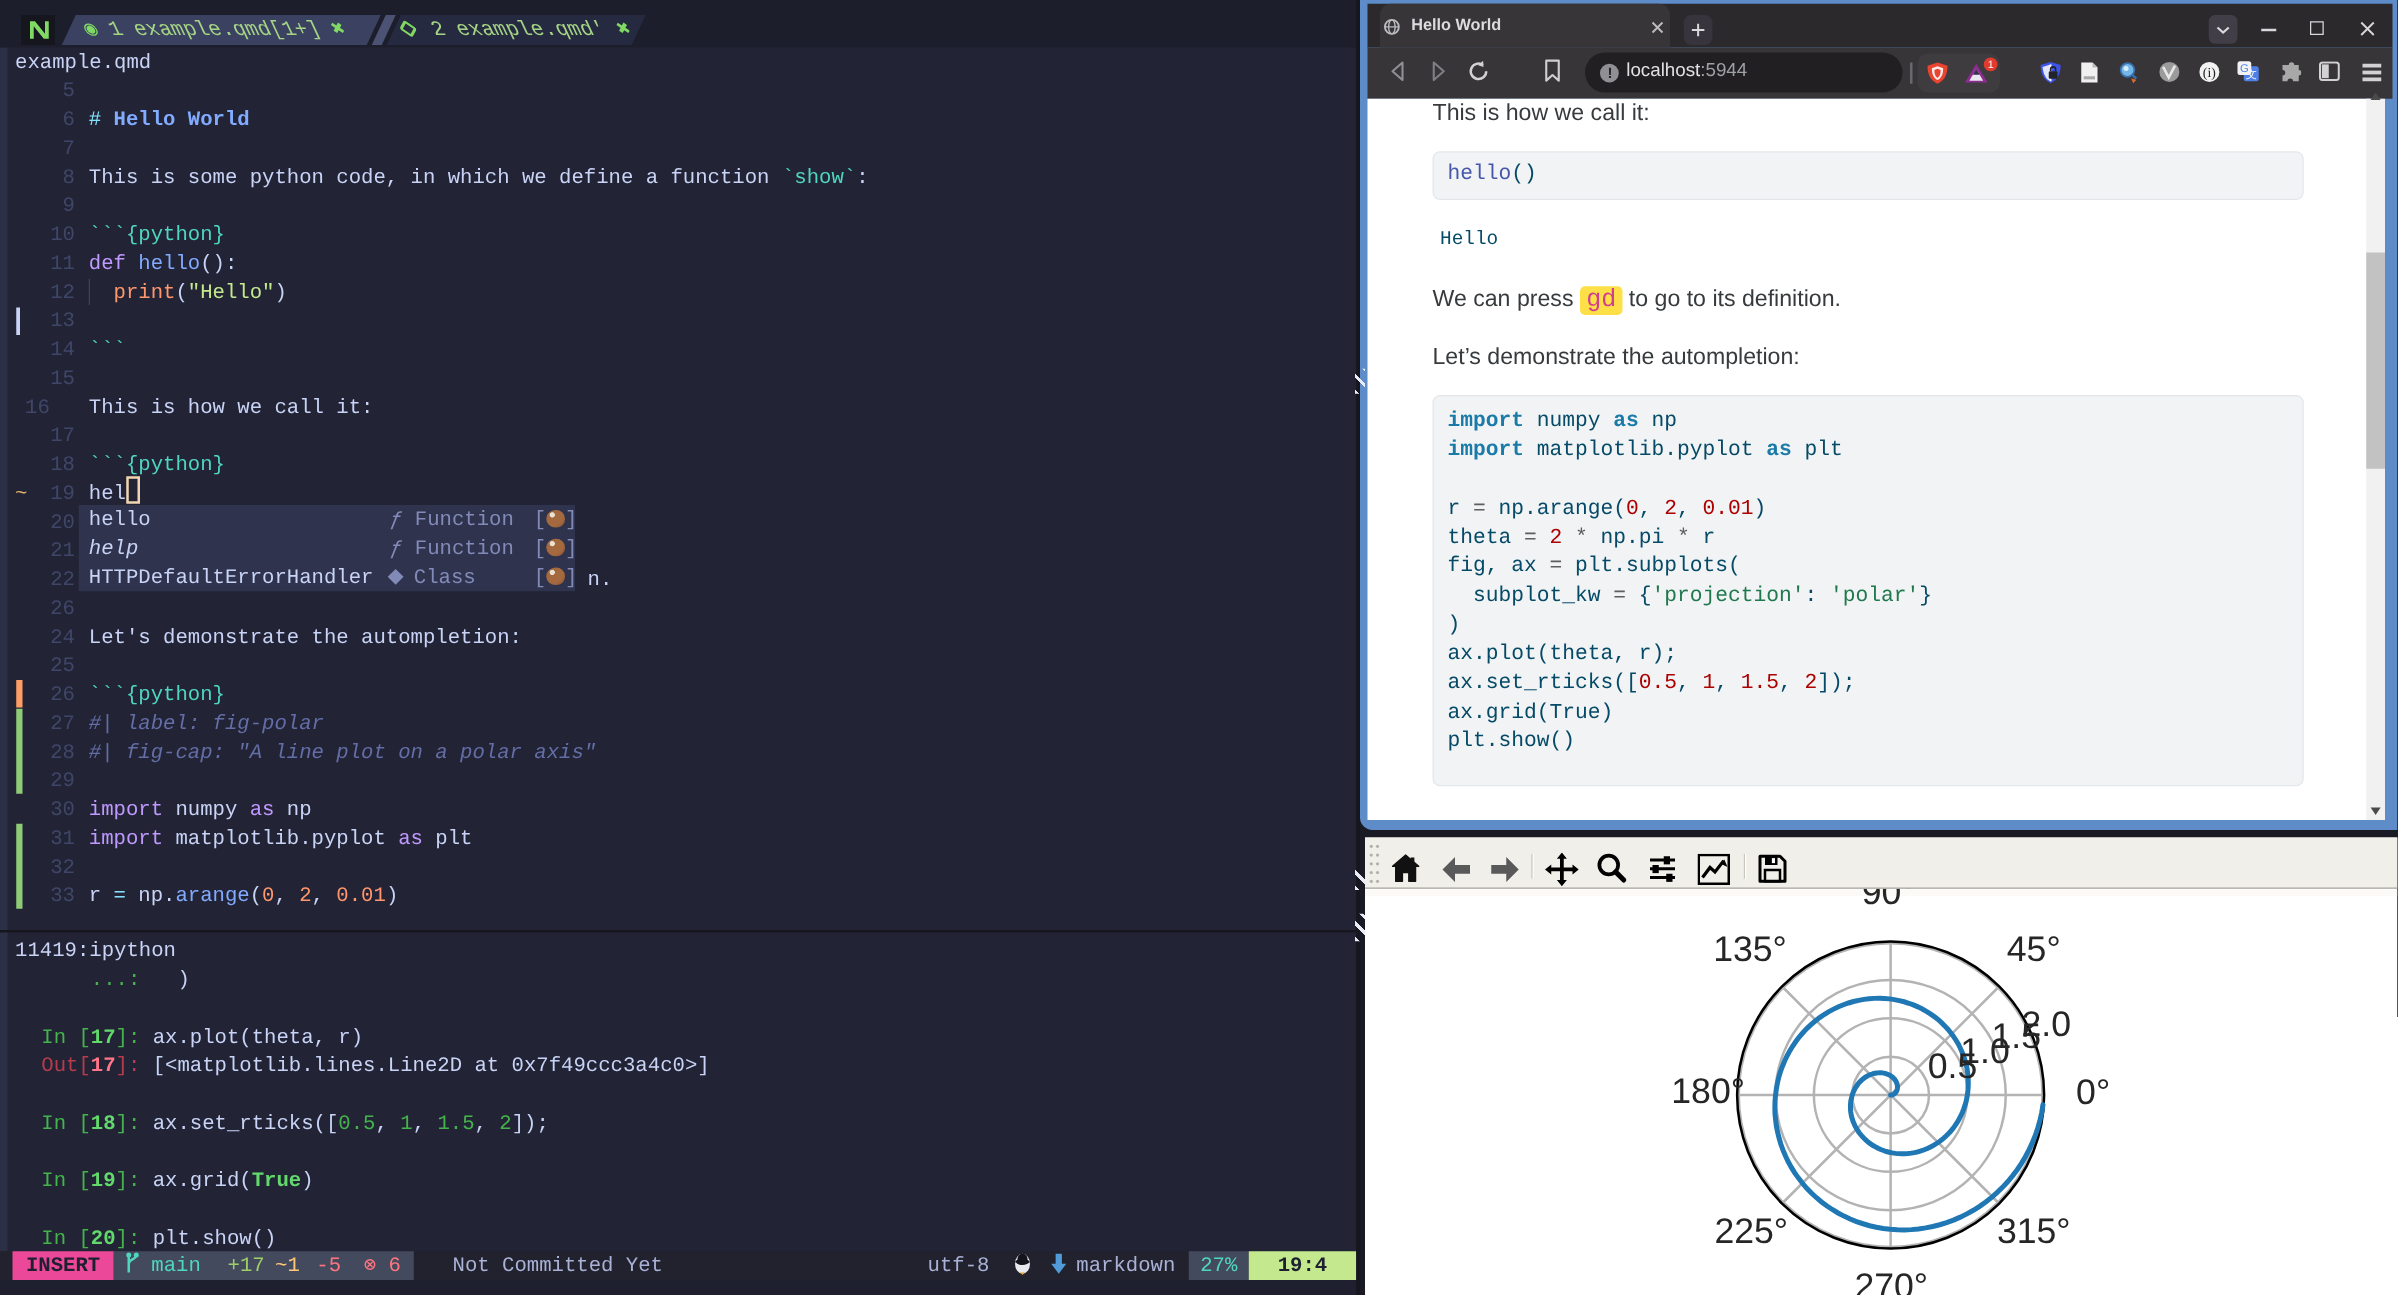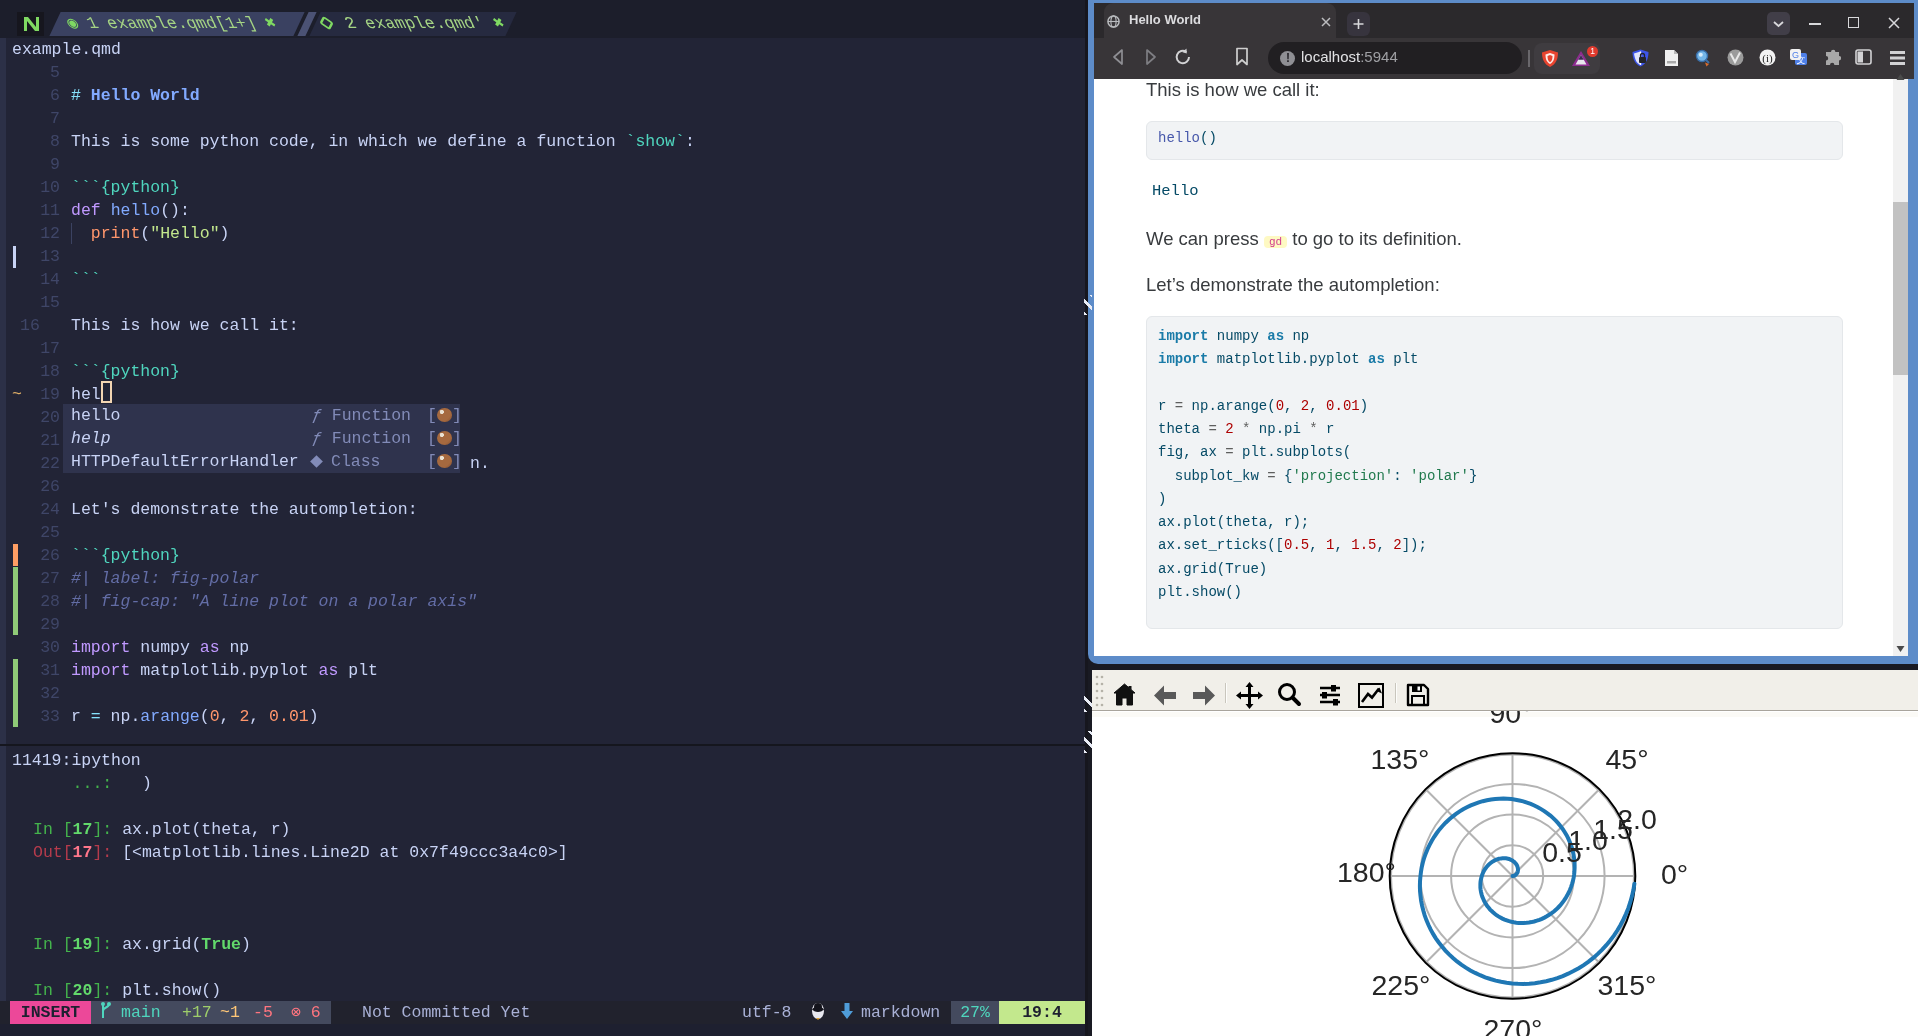--- a/index.html
+++ b/index.html
@@ -42,21 +42,21 @@
 
 #browser{left:1088px;top:0;width:830px;height:664px;background:#5d8cc9;border-radius:0 0 0 10px;}
 #btitle{left:6px;top:3px;width:820px;height:35px;background:#2b292c;}
 #btab{left:16px;top:3px;width:232px;height:35px;background:#383538;border-radius:9px 9px 0 0;}
 #btool{left:6px;top:38px;width:820px;height:41px;background:#383538;}
 #bcontent{left:6px;top:79px;width:802px;height:577px;background:#ffffff;font-family:"Liberation Sans",sans-serif;color:#383b3e;overflow:hidden;}
 #bscroll{left:805px;top:79px;width:15px;height:577px;background:#f1f1f1;}
 
 .qp{position:absolute;left:52px;white-space:nowrap;font-size:18.5px;}
 .qcode{position:absolute;left:52px;width:697px;background:#f1f3f5;border:1px solid #e4e7ea;border-radius:6px;}
-.qc{position:absolute;left:11px;white-space:pre;font-family:"Liberation Mono",monospace;font-size:14px;color:#054a66;}
+.qc{position:absolute;left:11px;white-space:pre;font-family:"Liberation Mono",monospace;font-size:17px;color:#054a66;}
 .kwq{color:#1a7ba8;font-weight:bold;}
 .numq{color:#ad0000;}
 .strq{color:#20794d;}
 .opq{color:#5e5e5e;}
 .fnq{color:#4758ab;}
 
 #mpl{left:1092px;top:670px;width:826px;height:366px;background:#ffffff;}
 #mtool{left:0;top:0;width:826px;height:41px;background:#f1efe9;border-bottom:1px solid #a8a49c;}
 </style></head>
 <body>
@@ -135,20 +135,21 @@
 <div class="cl" style="top:636px;"><span class="kw">import</span> numpy <span class="kw">as</span> np</div>
 <div class="cl" style="top:659px;"><span class="kw">import</span> matplotlib.pyplot <span class="kw">as</span> plt</div>
 <div class="cl" style="top:705px;">r <span class="cyan">=</span> np.<span class="fn">arange</span>(<span class="num">0</span>, <span class="num">2</span>, <span class="num">0.01</span>)</div>
 
 <div class="abs" style="left:0;top:744px;width:1085px;height:2px;background:#15161e;"></div>
 
 <div class="abs" style="left:12px;top:749px;">11419:ipython</div>
 <div class="tl" style="top:772px;"><span class="tgreen">    ...:</span>   )</div>
 <div class="tl" style="top:818px;"><span class="tgreen">In [</span><span class="tgreenb">17</span><span class="tgreen">]:</span> ax.plot(theta, r)</div>
 <div class="tl" style="top:841px;"><span class="tred">Out[</span><span class="tredb">17</span><span class="tred">]:</span> [&lt;matplotlib.lines.Line2D at 0x7f49ccc3a4c0&gt;]</div>
+<div class="tl" style="top:887px;"><span class="tgreen">In [</span><span class="tgreenb">18</span><span class="tgreen">]:</span> ax.set_rticks([<span class="tgreen">0.5</span>, <span class="tgreen">1</span>, <span class="tgreen">1.5</span>, <span class="tgreen">2</span>]);</div>
 <div class="tl" style="top:933px;"><span class="tgreen">In [</span><span class="tgreenb">19</span><span class="tgreen">]:</span> ax.grid(<span class="tgreenb">True</span>)</div>
 <div class="tl" style="top:979px;"><span class="tgreen">In [</span><span class="tgreenb">20</span><span class="tgreen">]:</span> plt.show()</div>
 
 <div class="abs" id="stl">
  <div class="seg" style="left:10px;width:81px;background:#ec4899;color:#1e2030;font-weight:bold;text-align:center;">INSERT</div>
  <div class="seg" style="left:91px;width:240px;background:#444a5e;"></div>
  <div class="seg" style="left:99px;color:#4fd6be;"><svg width="14" height="20" style="vertical-align:-4px;">
             <path d="M4 3 v14 M4 10 c0,-4 6,-3 6,-7" stroke="#4fd6be" stroke-width="2" fill="none"></path>
             <circle cx="4" cy="3" r="2" fill="#4fd6be"></circle>
             <circle cx="10" cy="3" r="2" fill="#4fd6be"></circle>
@@ -277,21 +278,21 @@
           <rect x="2.5" y="2.5" width="5.5" height="11" fill="#d2d2d4"></rect>
         </svg>
  <div class="abs" style="left:796px;top:13px;width:15px;height:2.6px;background:#d2d2d4;box-shadow:0 5.5px 0 #d2d2d4,0 11px 0 #d2d2d4;"></div>
 </div>
 <div class="abs" id="bcontent">
  <div class="qp" style="top:0px;">This is how we call it:</div>
  <div class="qcode" style="top:42px;height:39px;">
           <div class="qc" style="top:8px;"><span class="fnq">hello</span>()</div>
         </div>
  <div class="qp" style="left:58px;top:103px;font-family:'Liberation Mono',monospace;font-size:15.5px;color:#054a66;">Hello</div>
- <div class="qp" style="top:149px;">We can press <span style="display:inline-block;background:#fef9c3;border-radius:4px;padding:0 5px;font-family:'Liberation Mono',monospace;font-size:11px;color:#d23d8e;">gd</span> to go to its definition.</div>
+ <div class="qp" style="top:149px;">We can press <span style="display:inline-block;background:#fde047;border-radius:4px;padding:0 5px;font-family:'Liberation Mono',monospace;font-size:20px;color:#d23d8e;">gd</span> to go to its definition.</div>
  <div class="qp" style="top:195px;">Let’s demonstrate the autompletion:</div>
  <div class="qcode" style="top:237px;height:313px;">
   <div class="qc" style="top:11px;"><span class="kwq">import</span> numpy <span class="kwq">as</span> np</div>
   <div class="qc" style="top:34px;"><span class="kwq">import</span> matplotlib.pyplot <span class="kwq">as</span> plt</div>
   <div class="qc" style="top:81px;">r <span class="opq">=</span> np.arange(<span class="numq">0</span>, <span class="numq">2</span>, <span class="numq">0.01</span>)</div>
   <div class="qc" style="top:104px;">theta <span class="opq">=</span> <span class="numq">2</span> <span class="opq">*</span> np.pi <span class="opq">*</span> r</div>
   <div class="qc" style="top:127px;">fig, ax <span class="opq">=</span> plt.subplots(</div>
   <div class="qc" style="top:151px;">  subplot_kw <span class="opq">=</span> {<span class="strq">'projection'</span>: <span class="strq">'polar'</span>}</div>
   <div class="qc" style="top:174px;">)</div>
   <div class="qc" style="top:197px;">ax.plot(theta, r);</div>

